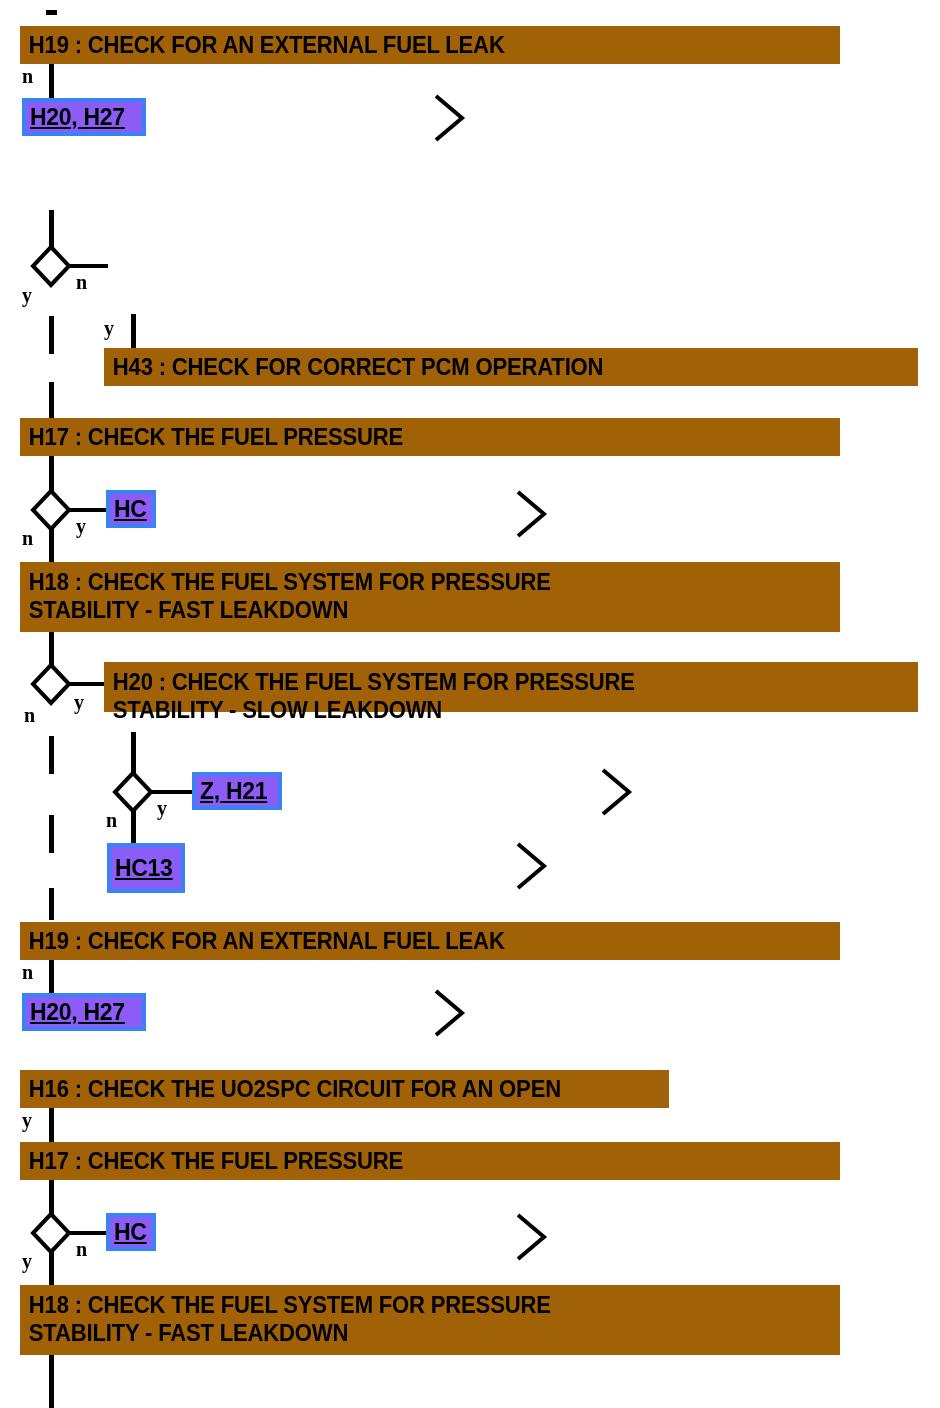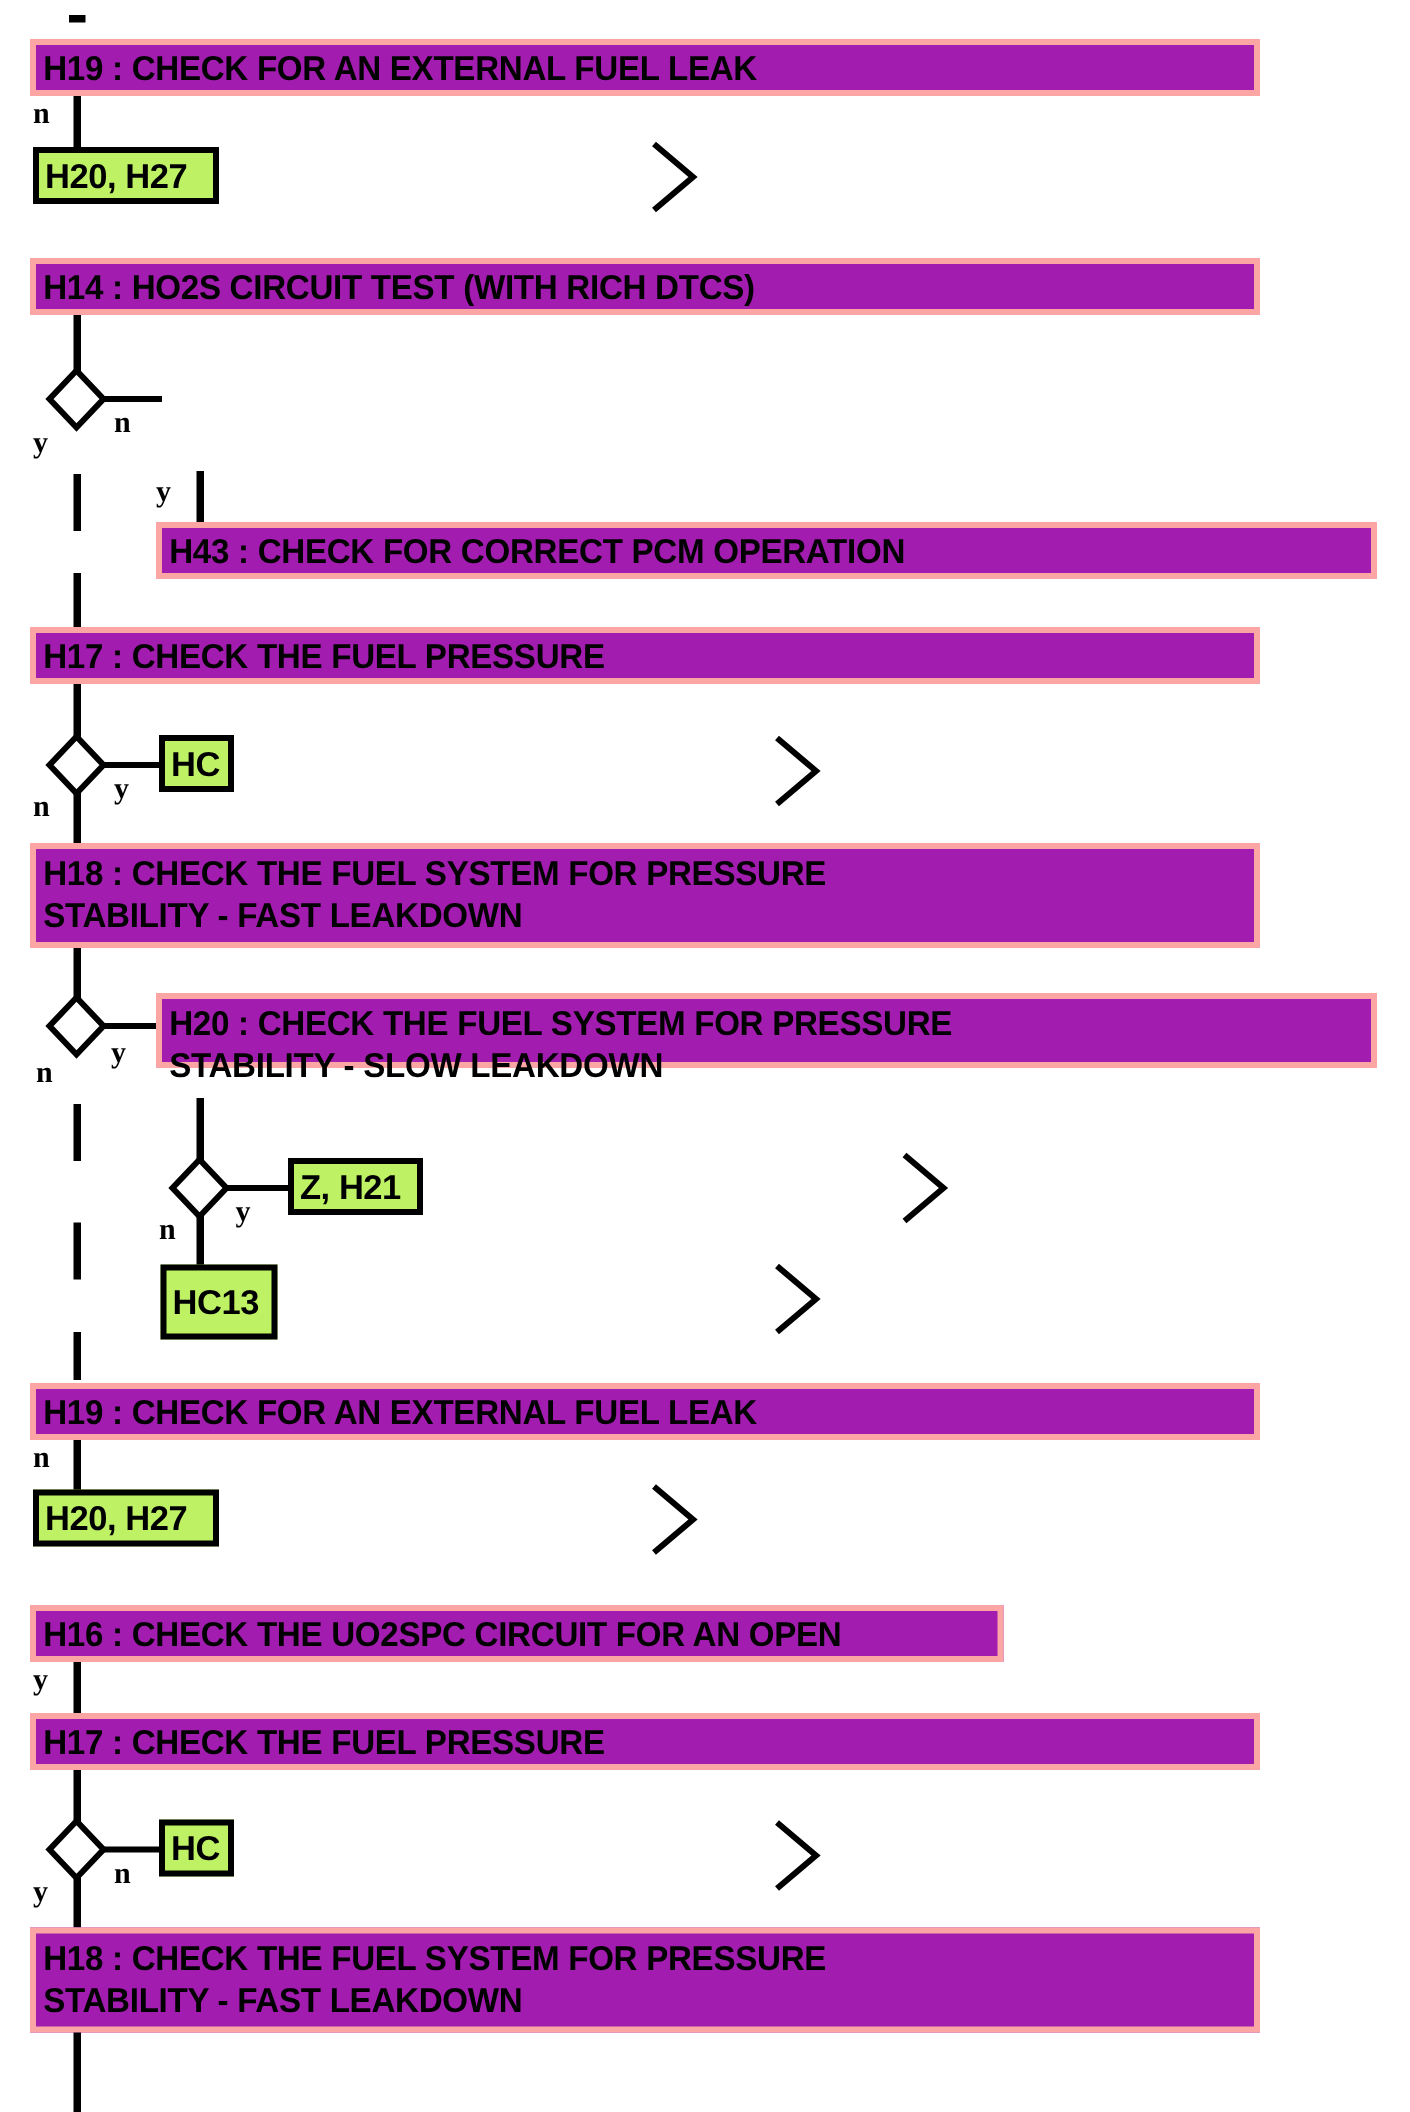--- a/index.html
+++ b/index.html
@@ -11,22 +11,22 @@
     position:relative;
     width:940px;
     height:1408px;
     background:#ffffff;
     overflow:hidden;
   }
   
   .box{
     position:absolute;
     box-sizing:border-box;
-    border:4px solid #fca5a5;
-    background:#a21caf;
+    border:4px solid #a16207;
+    background:#a16207;
     display:flex;
     align-items:center;
   }
   .box .txt{
     font-size:23px;
     font-weight:bold;
     line-height:28px;
     color:#000000;
     letter-spacing:-0.2px;
     padding:0 0 0 5px;
@@ -35,25 +35,26 @@
     transform:scaleX(0.96);
     transform-origin:left center;
   }
   .box.two-line{align-items:flex-start;}
   .box.two-line .txt{padding-top:2px;}
 
   
   .minibox{
     position:absolute;
     box-sizing:border-box;
-    border:4px solid #000000;
-    background:#bef264;
+    border:4px solid #3b82f6;
+    background:#8b5cf6;
     display:flex;
     align-items:center;
     justify-content:flex-start;
+    text-decoration:underline;
   }
   .minibox .txt{
     font-size:23px;
     font-weight:bold;
     line-height:24px;
     color:#000000;
     padding:0 3px 0 4px;
     white-space:nowrap;
     letter-spacing:-0.3px;
   }
@@ -103,23 +104,20 @@
   <div class="minibox" style="left:22px;top:98px;width:124px;height:38px;">
     <span class="txt">H20, H27</span>
   </div>
 
   <div class="chev" style="left:430px;top:92px;">
     <svg width="40" height="52" viewBox="0 0 40 52" aria-hidden="true">
       <polyline points="6,4 32,26 6,48" fill="none" stroke="#000000" stroke-width="4"></polyline>
     </svg>
   </div>
 
-  <div class="box" style="left:20px;top:172px;width:820px;height:38px;">
-    <span class="txt">H14 : HO2S CIRCUIT TEST (WITH RICH DTCS)</span>
-  </div>
 
   <div class="vline" style="left:49px;top:210px;height:38px;"></div>
 
   <div class="diamond" style="left:30px;top:244px;">
     <svg width="42" height="44" viewBox="0 0 42 44" aria-hidden="true">
       <polygon points="21,3 39,22 21,41 3,22" fill="#ffffff" stroke="#000000" stroke-width="4"></polygon>
     </svg>
   </div>
 
   <div class="hthin" style="left:68px;top:264px;width:40px;"></div>

